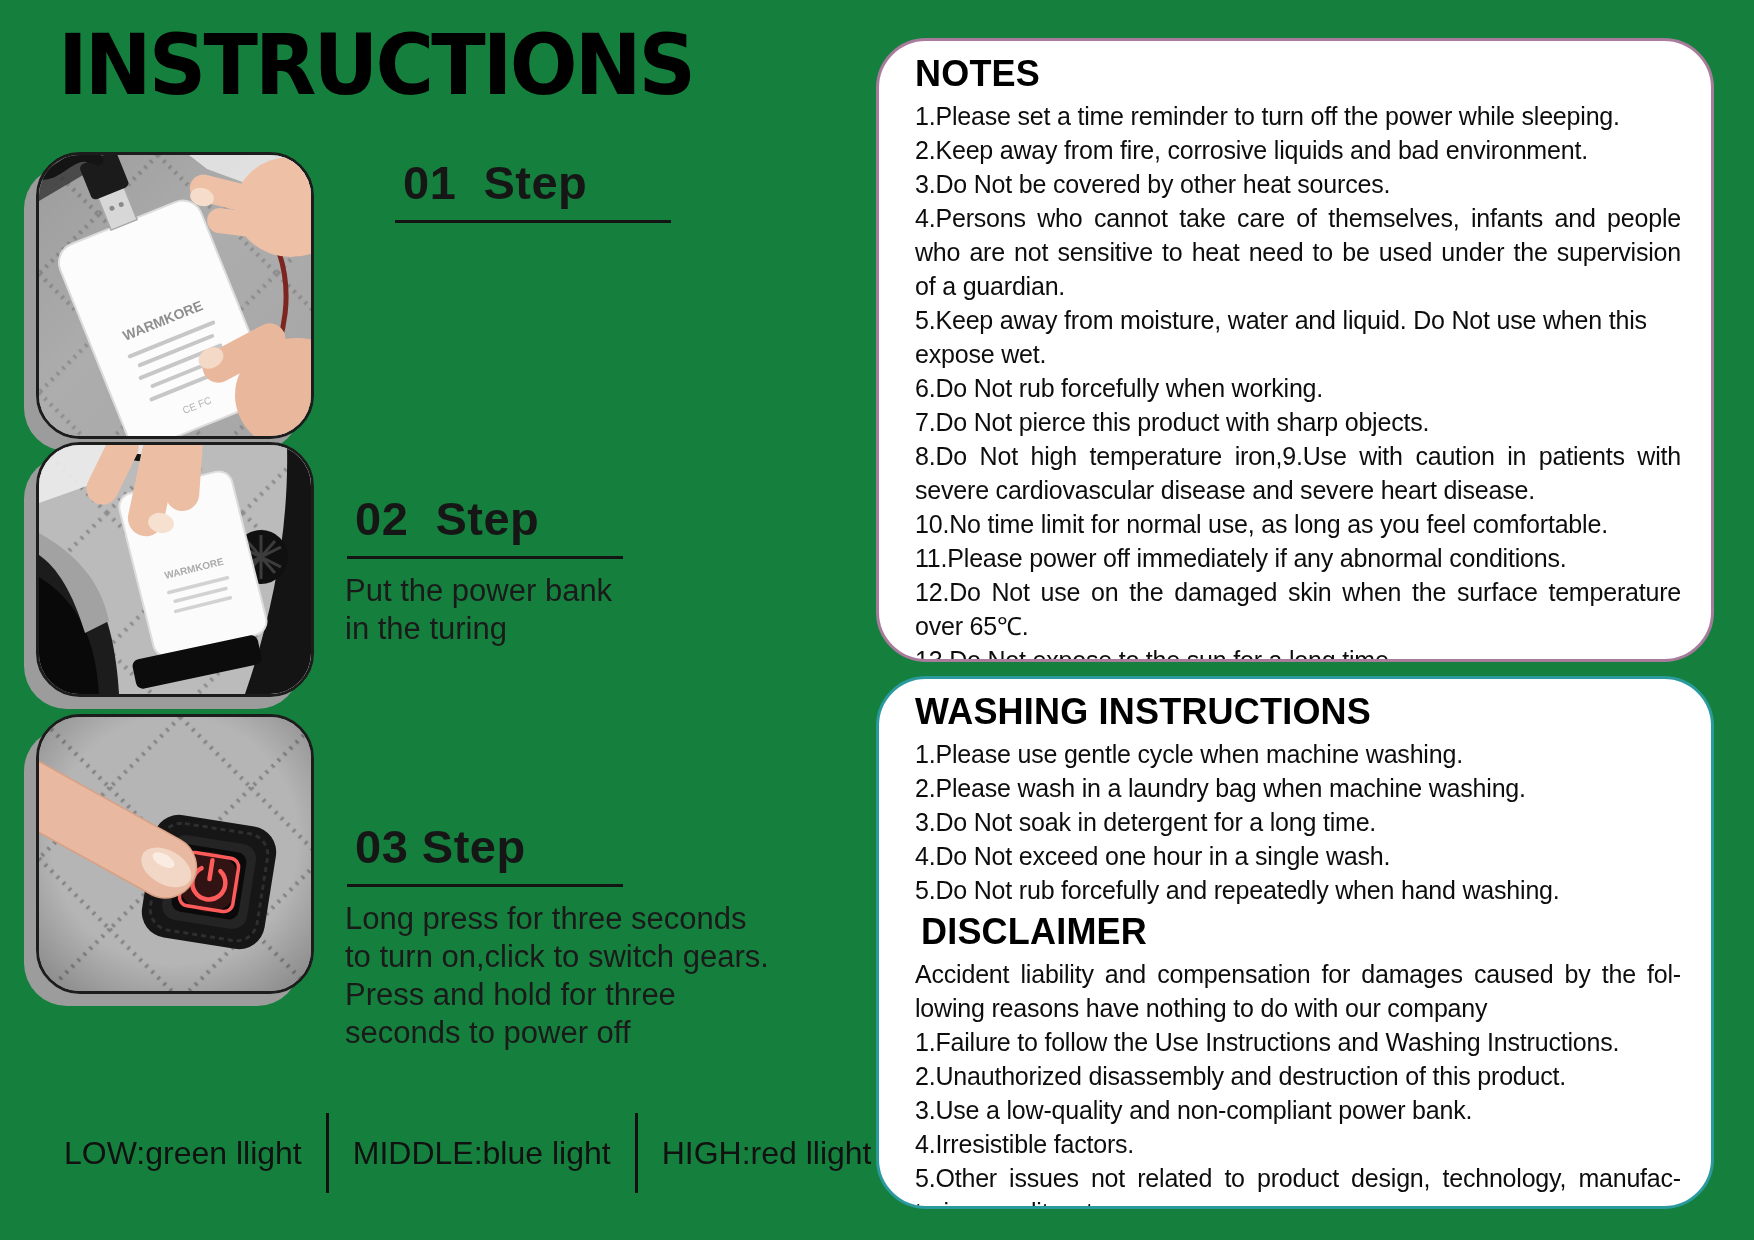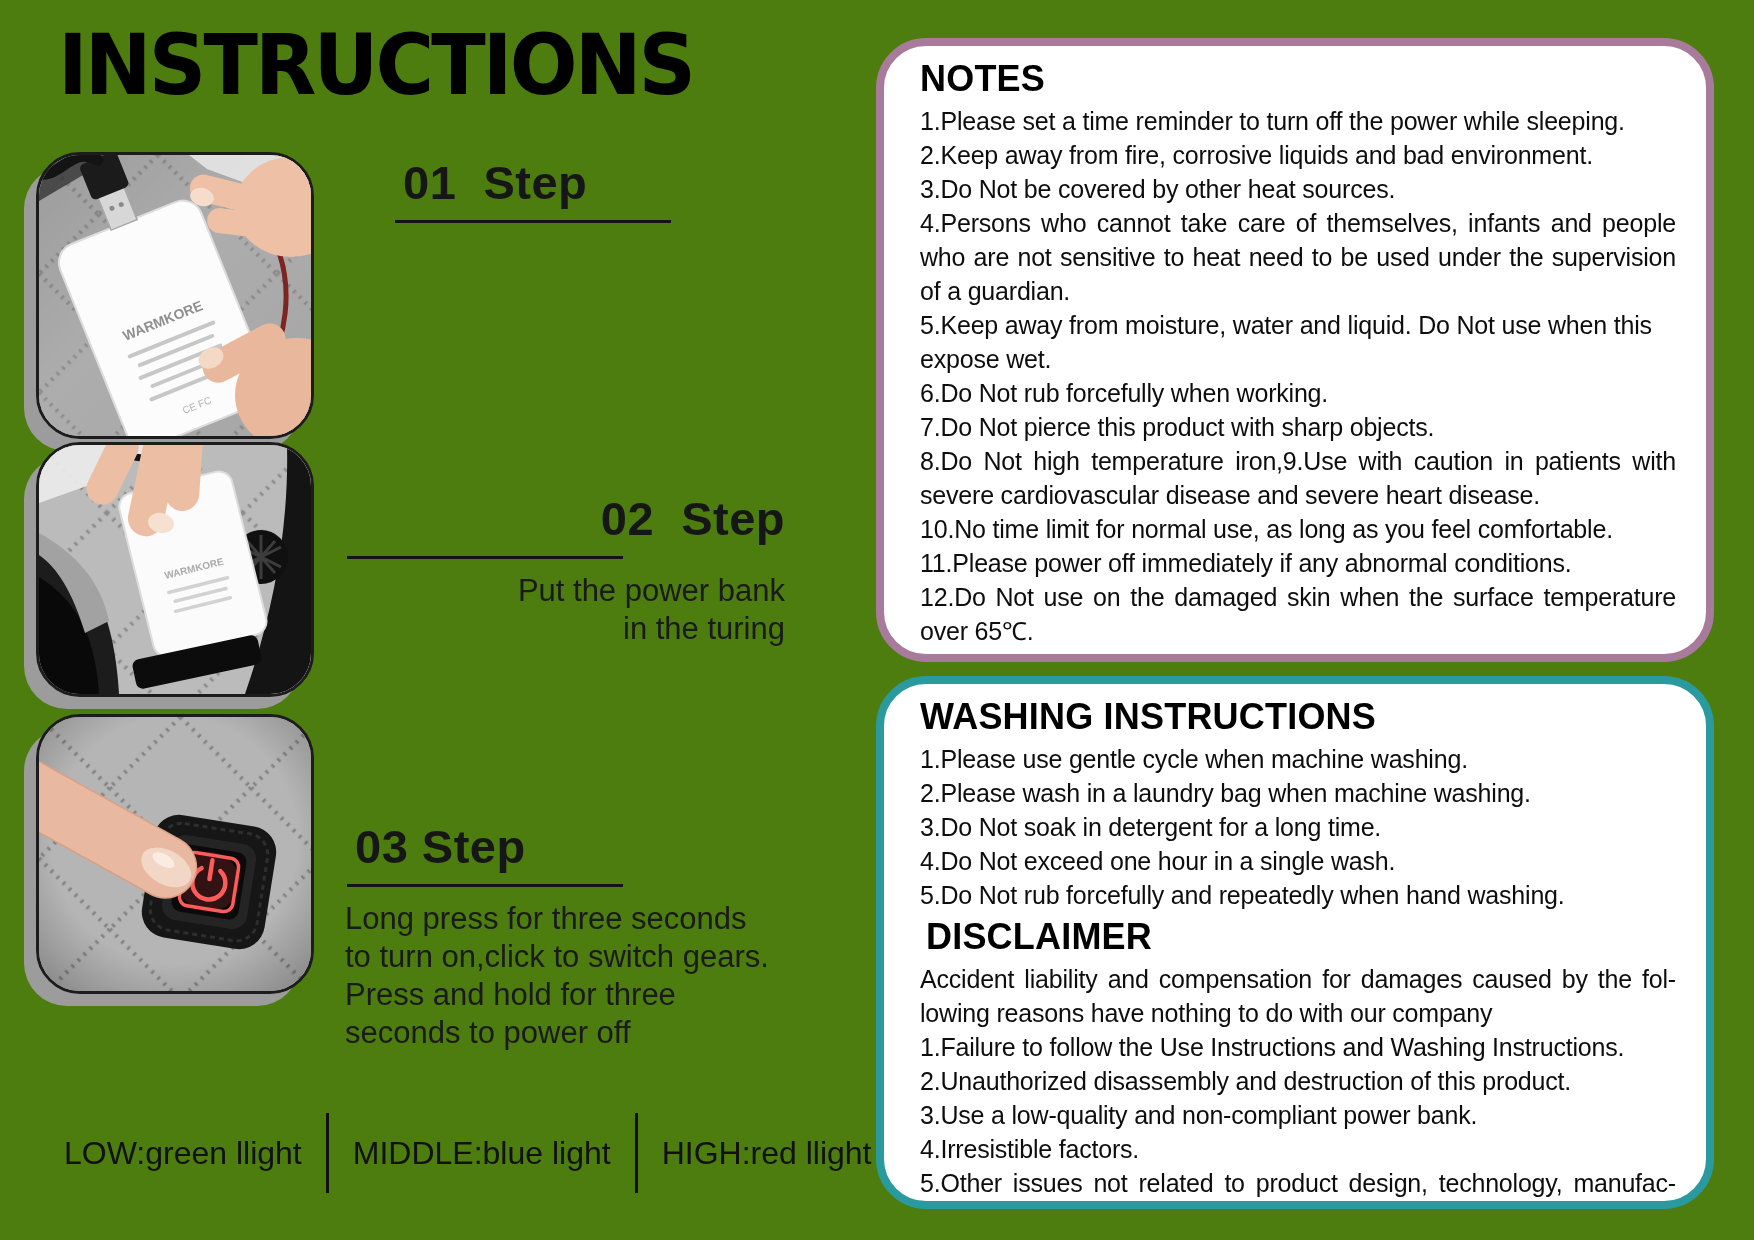--- a/index.html
+++ b/index.html
@@ -1,17 +1,17 @@
 <!DOCTYPE html>
 <html><head>
 <meta charset="utf-8">
 <style>
   html,body{margin:0;padding:0;background:#ffffff;}
   .page{
-    position:relative; width:1754px; height:1240px; background:#4d7c0f;
+    position:relative; width:1754px; height:1240px; background:#15803d;
     font-family:"Liberation Sans",sans-serif; color:#111; overflow:hidden;
   }
   .main-title{
     position:absolute; left:58px; top:16px; margin:0;
     font-family:"DejaVu Sans","Liberation Sans",sans-serif;
     font-size:84px; font-weight:bold; letter-spacing:-3px; color:#000;
     transform:scaleX(0.95); transform-origin:left top; white-space:pre;
   }
   
   .photo{
@@ -19,41 +19,41 @@
     overflow:hidden; background:#b0b0b0;
     box-shadow:-13px 13px 0 -1px #9c9c9c;
     border:3px solid #1c1c1c;
   }
   .photo svg{display:block;width:100%;height:100%;}
   .photo1{top:152px;height:281px;}
   .photo2{top:442px;height:249px;}
   .photo3{top:714px;height:274px;}
   
   .step{position:absolute; left:345px; width:440px;}
-  .step1{top:156px;margin-left:48px;} .step2{top:492px;text-align:right;} .step3{top:820px;}
+  .step1{top:156px;margin-left:48px;} .step2{top:492px;} .step3{top:820px;}
   .step-heading{
     font-size:47px; font-weight:bold; color:#161616; line-height:54px;
     white-space:pre; padding-left:10px; letter-spacing:0.5px;
   }
   .step-rule{width:276px; height:3px; background:#141414; margin:10px 0 13px 2px;}
   .step-body .line{
     font-size:31px; line-height:38px; color:#1a1a1a; white-space:pre;
   }
   
   .legend{
     position:absolute; left:60px; top:1113px; height:80px;
     display:flex; align-items:center; font-size:32px; color:#111;
   }
   .legend-item{padding:0 24px; white-space:pre;}
   .legend-item:first-child{padding-left:4px;}
   .legend-divider{width:3px; height:80px; background:#111; flex:0 0 auto;}
   
   .box{
     position:absolute; left:876px; width:838px; box-sizing:border-box;
-    background:#fff; border:8px solid #1d4ed8; border-radius:50px;
+    background:#fff; border:3px solid #1d4ed8; border-radius:50px;
     padding:8px 30px 0 36px; overflow:hidden;
   }
   .notes-box{top:38px; height:624px;}
   .wash-box{top:676px; height:533px;}
   .box h2{
     margin:4px 0 4px 0; font-size:36px; line-height:42px; font-weight:bold;
     color:#000; letter-spacing:0.2px;
   }
   .box .line{
     font-size:25px; line-height:34px; height:34px; color:#0d0d0d;

